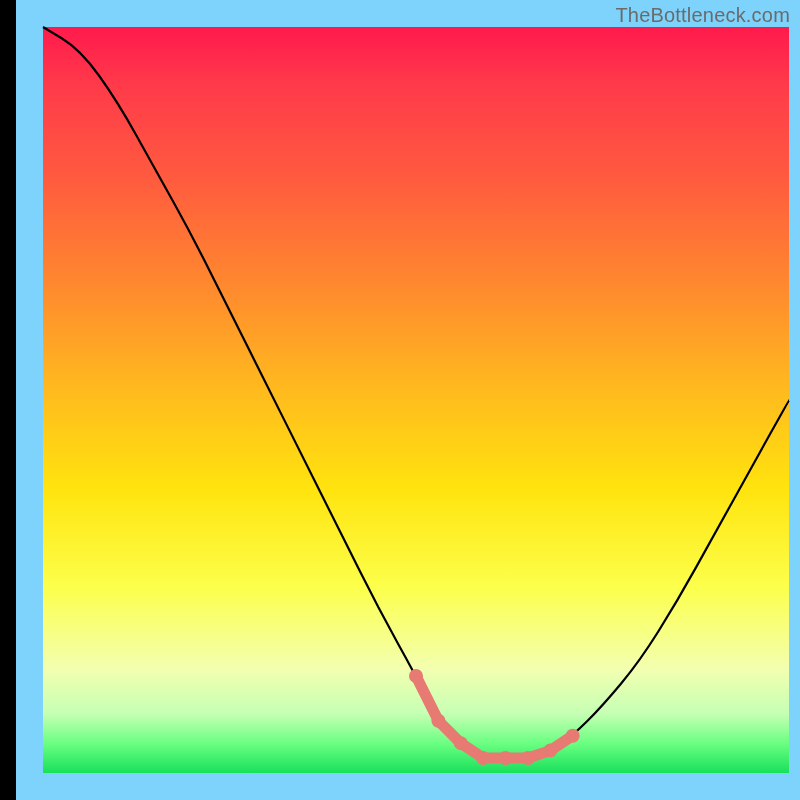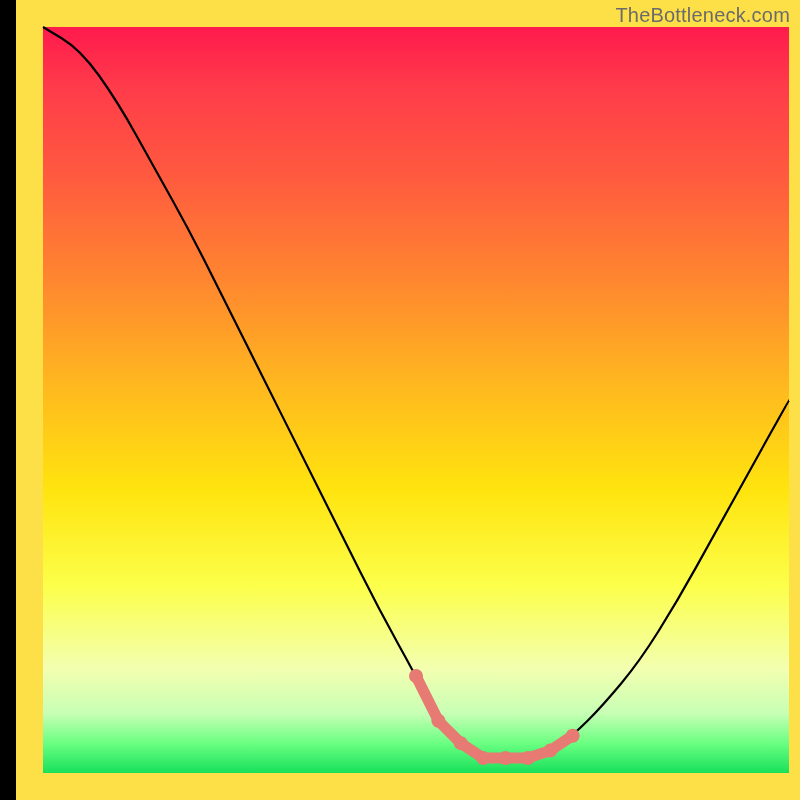--- a/index.html
+++ b/index.html
@@ -7,21 +7,21 @@
     padding: 0;
     width: 800px;
     height: 800px;
     background: #000;
     overflow: hidden;
     font-family: Arial, Helvetica, sans-serif;
   }
   .frame {
     position: absolute;
     inset: 0;
-    background: #fde047;
+    background: #7dd3fc;
     margin-left: 16px;
   }
   .plot-area {
     position: absolute;
     left: 27px;
     top: 27px;
     width: 746px;
     height: 746px;
     
     background: linear-gradient(

